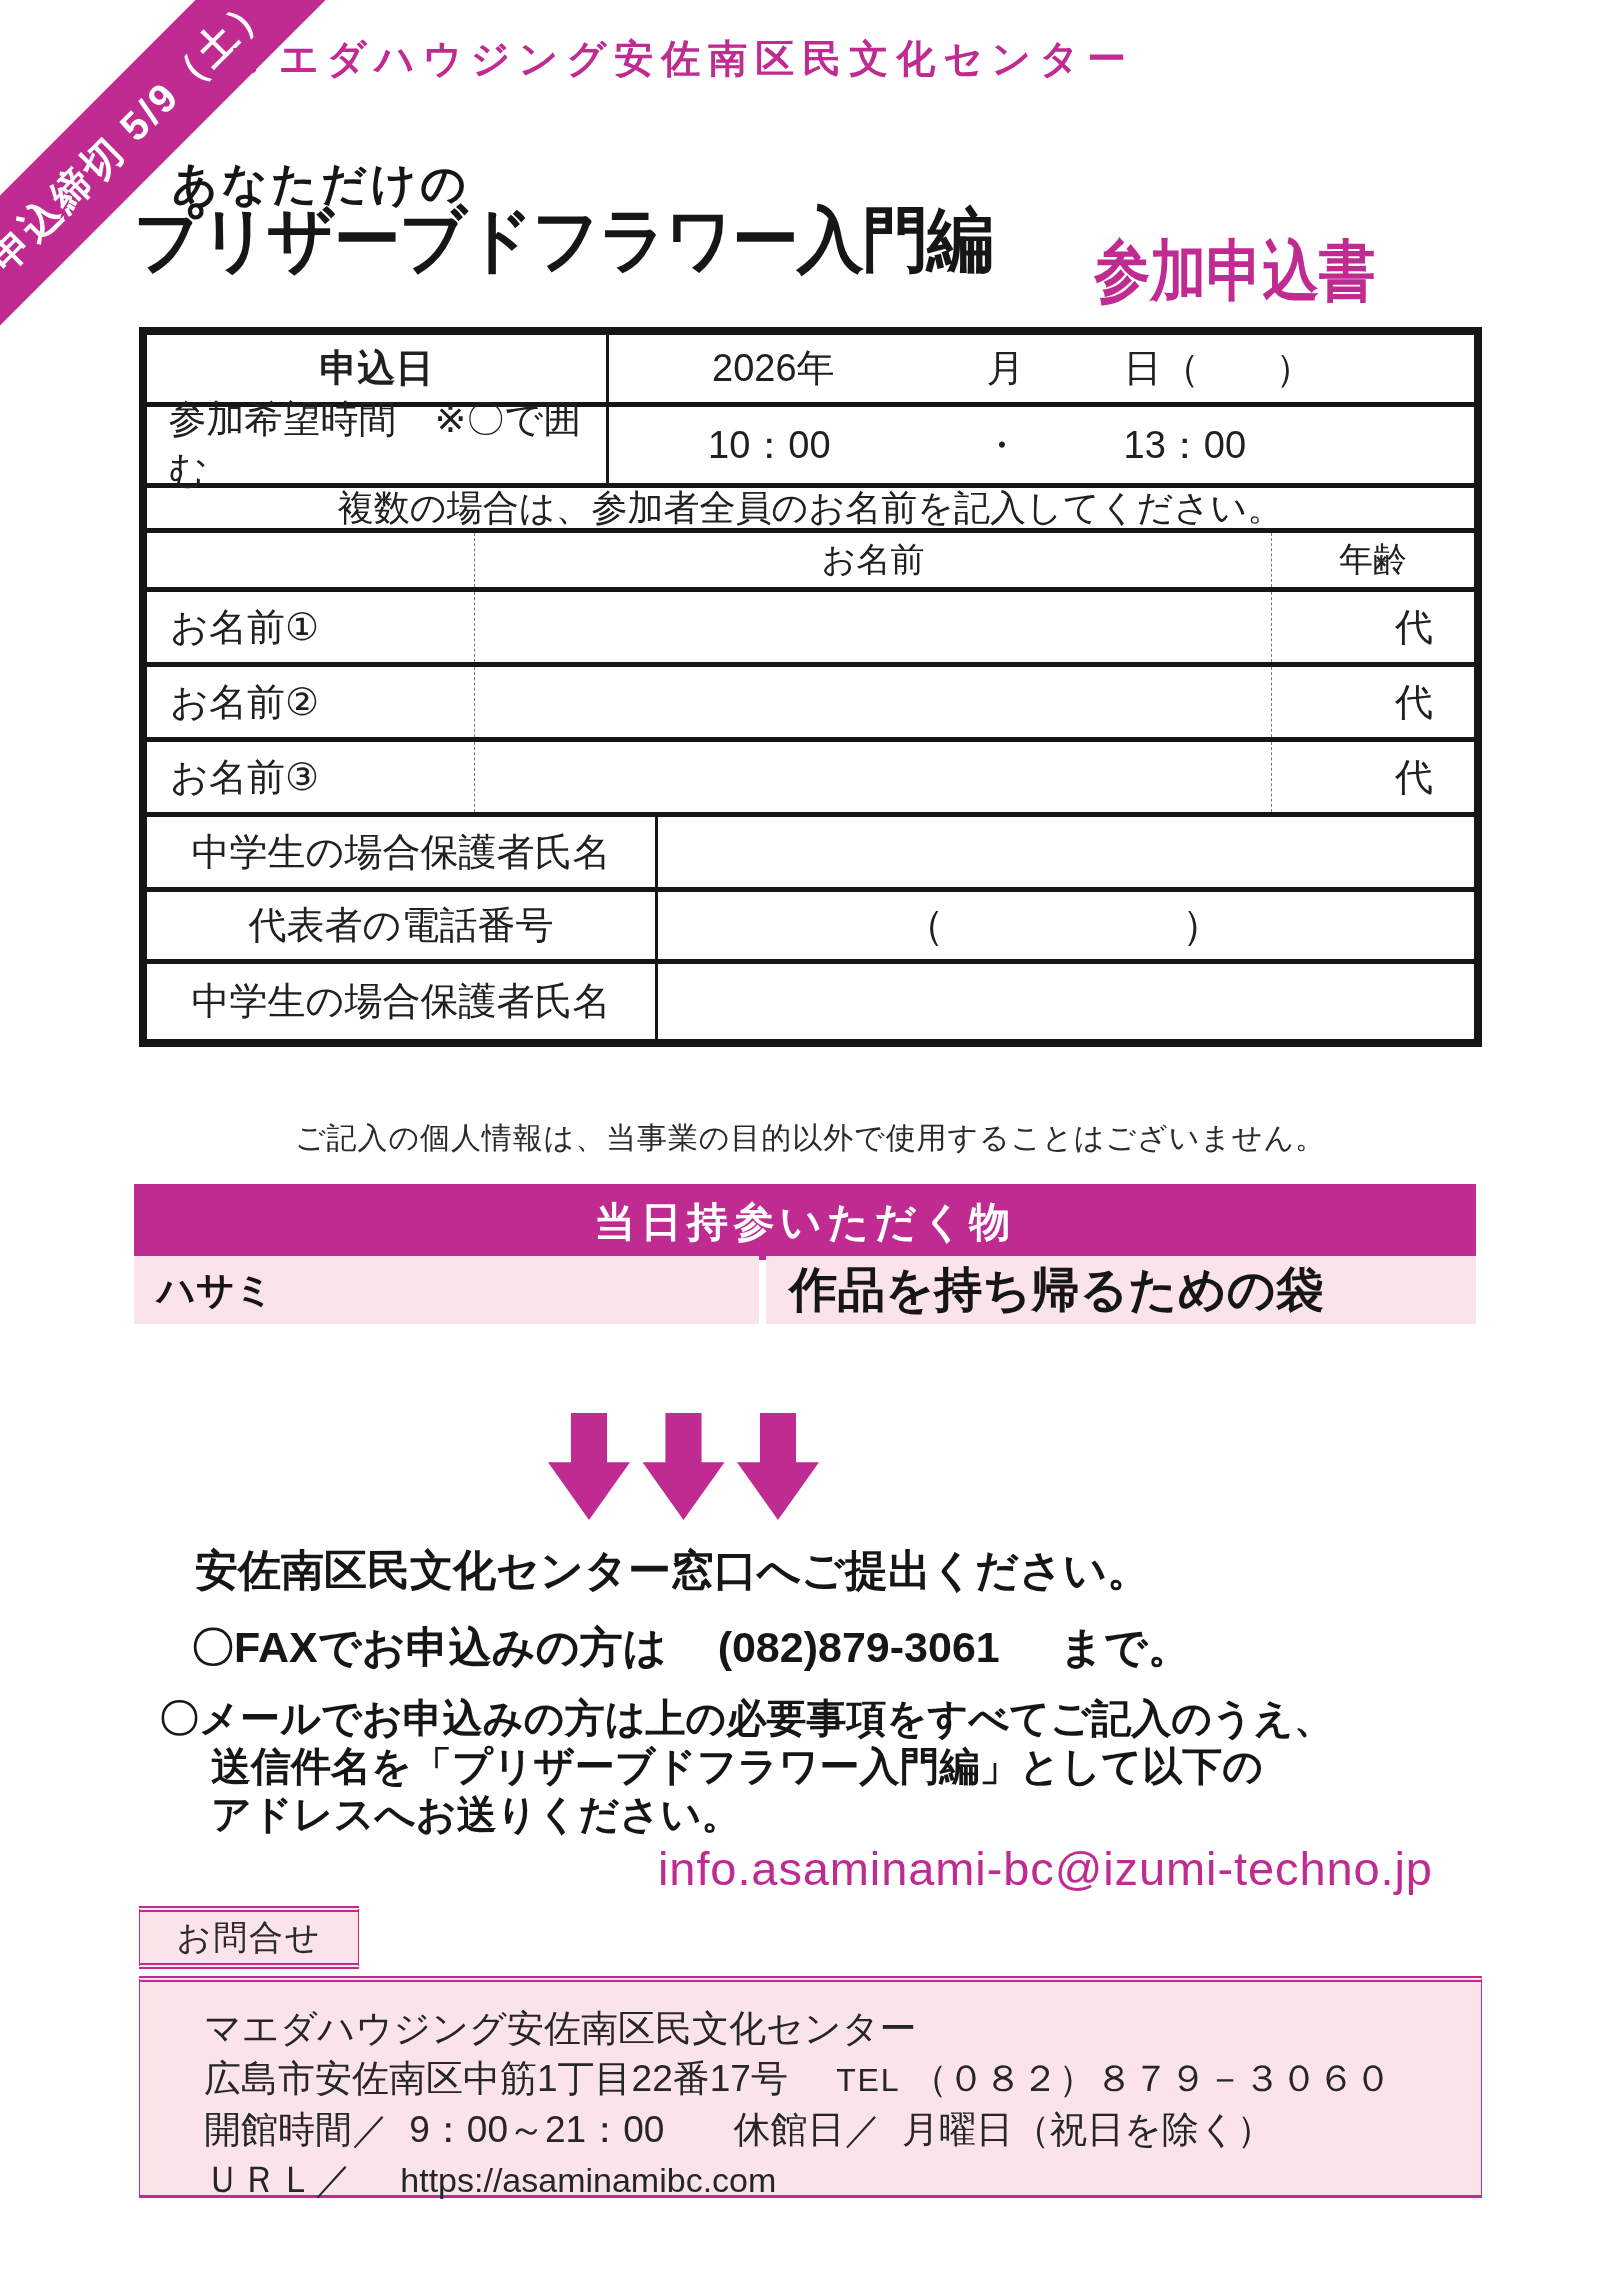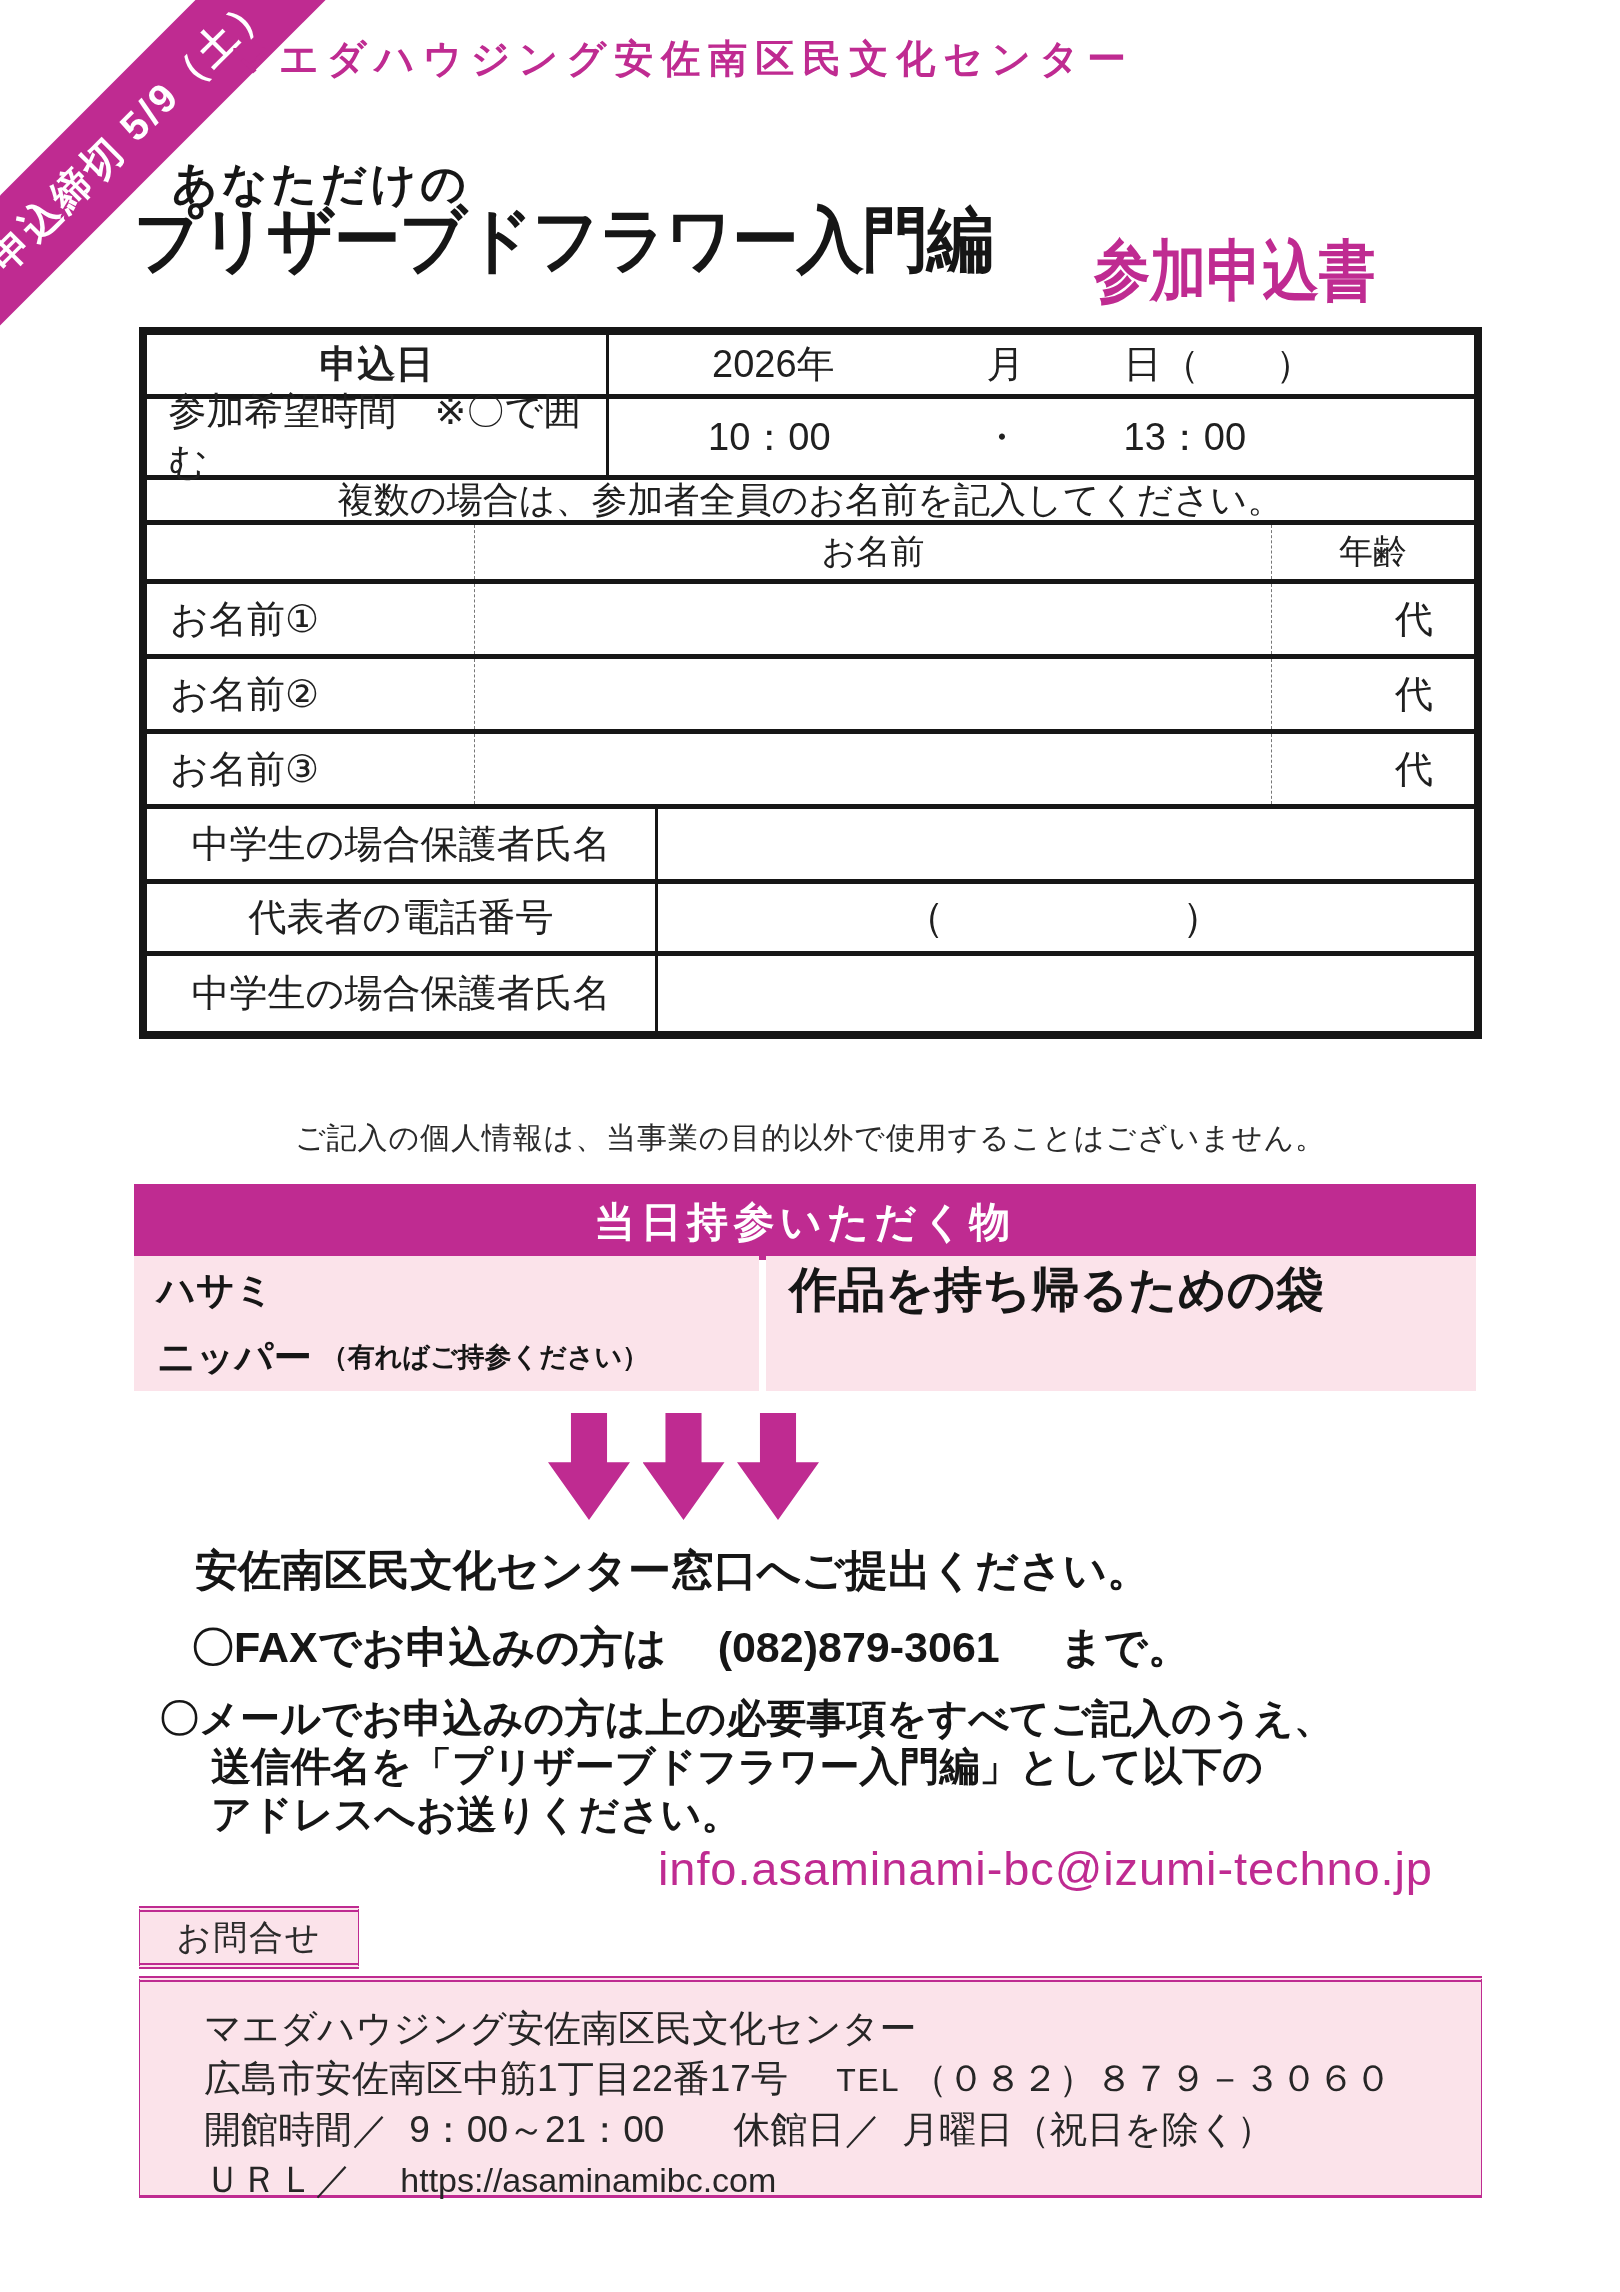--- a/index.html
+++ b/index.html
@@ -31,21 +31,21 @@
     font-family:"DejaVu Serif","Liberation Serif",serif;letter-spacing:-1.8px;white-space:nowrap;
     transform:scaleX(0.94);transform-origin:left top;}
   .badge{position:absolute;left:1094px;top:226px;font-size:67px;font-weight:bold;color:var(--accent);
     white-space:nowrap;transform:scaleX(0.84);transform-origin:left top;}
 
   
   .form-table{position:absolute;left:139px;top:327px;width:1343px;border:8px solid var(--ink);background:#fff;}
   .row{display:flex;align-items:stretch;border-bottom:5.4px solid var(--ink);font-size:38px;color:#202020;}
   .row:last-child{border-bottom:none;}
   .cell{display:flex;align-items:center;}
-  .r-date{height:64px;text-align:center;}
+  .r-date{height:72px;text-align:center;}
   .r-time{height:81px;}
   .r-multi{height:45px;align-items:center;justify-content:center;font-size:36px;}
   .r-cols{height:59px;font-size:34px;}
   .r-name{height:75px;}
   .r-guardian{height:75px;}
   .r-phone{height:72px;}
   .r-mail{height:75px;}
 
   .c-label1{width:462px;border-right:3.6px solid var(--ink);justify-content:center;}
   .c-label1.left{justify-content:flex-start;padding-left:21.5px;}
@@ -204,29 +204,20 @@
 
   <div class="bring-row first">
     <div class="bring-cell-l">
       <span>ハサミ</span>
     </div>
     <div class="bring-cell-r">
       <span>作品を持ち帰るための袋</span>
     </div>
   </div>
 
-  <div class="bring-row second">
-    <div class="bring-cell-l">
-      <span>ニッパー</span>
-      <span class="bring-note">（有ればご持参ください）</span>
-    </div>
-    <div class="bring-cell-r">
-      <span></span>
-    </div>
-  </div>
 
   <div class="arrows">
     <div class="arrow"></div>
     <div class="arrow"></div>
     <div class="arrow"></div>
   </div>
 
   <div class="submit-window">安佐南区民文化センター窓口へご提出ください。</div>
 
   <div class="fax-line">

